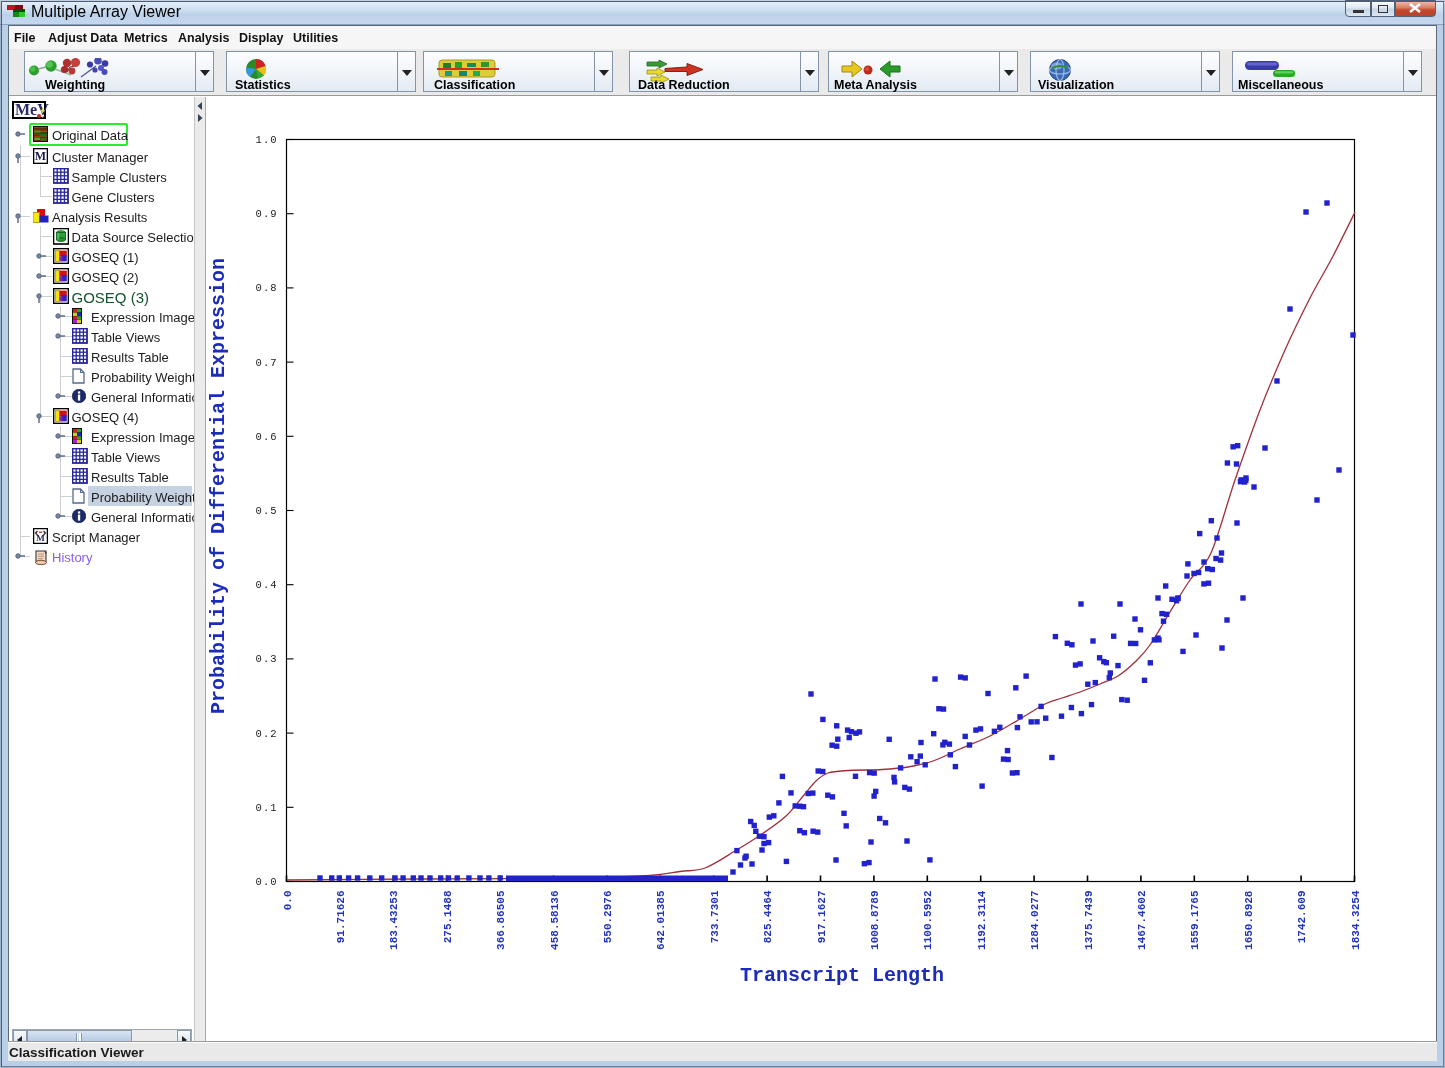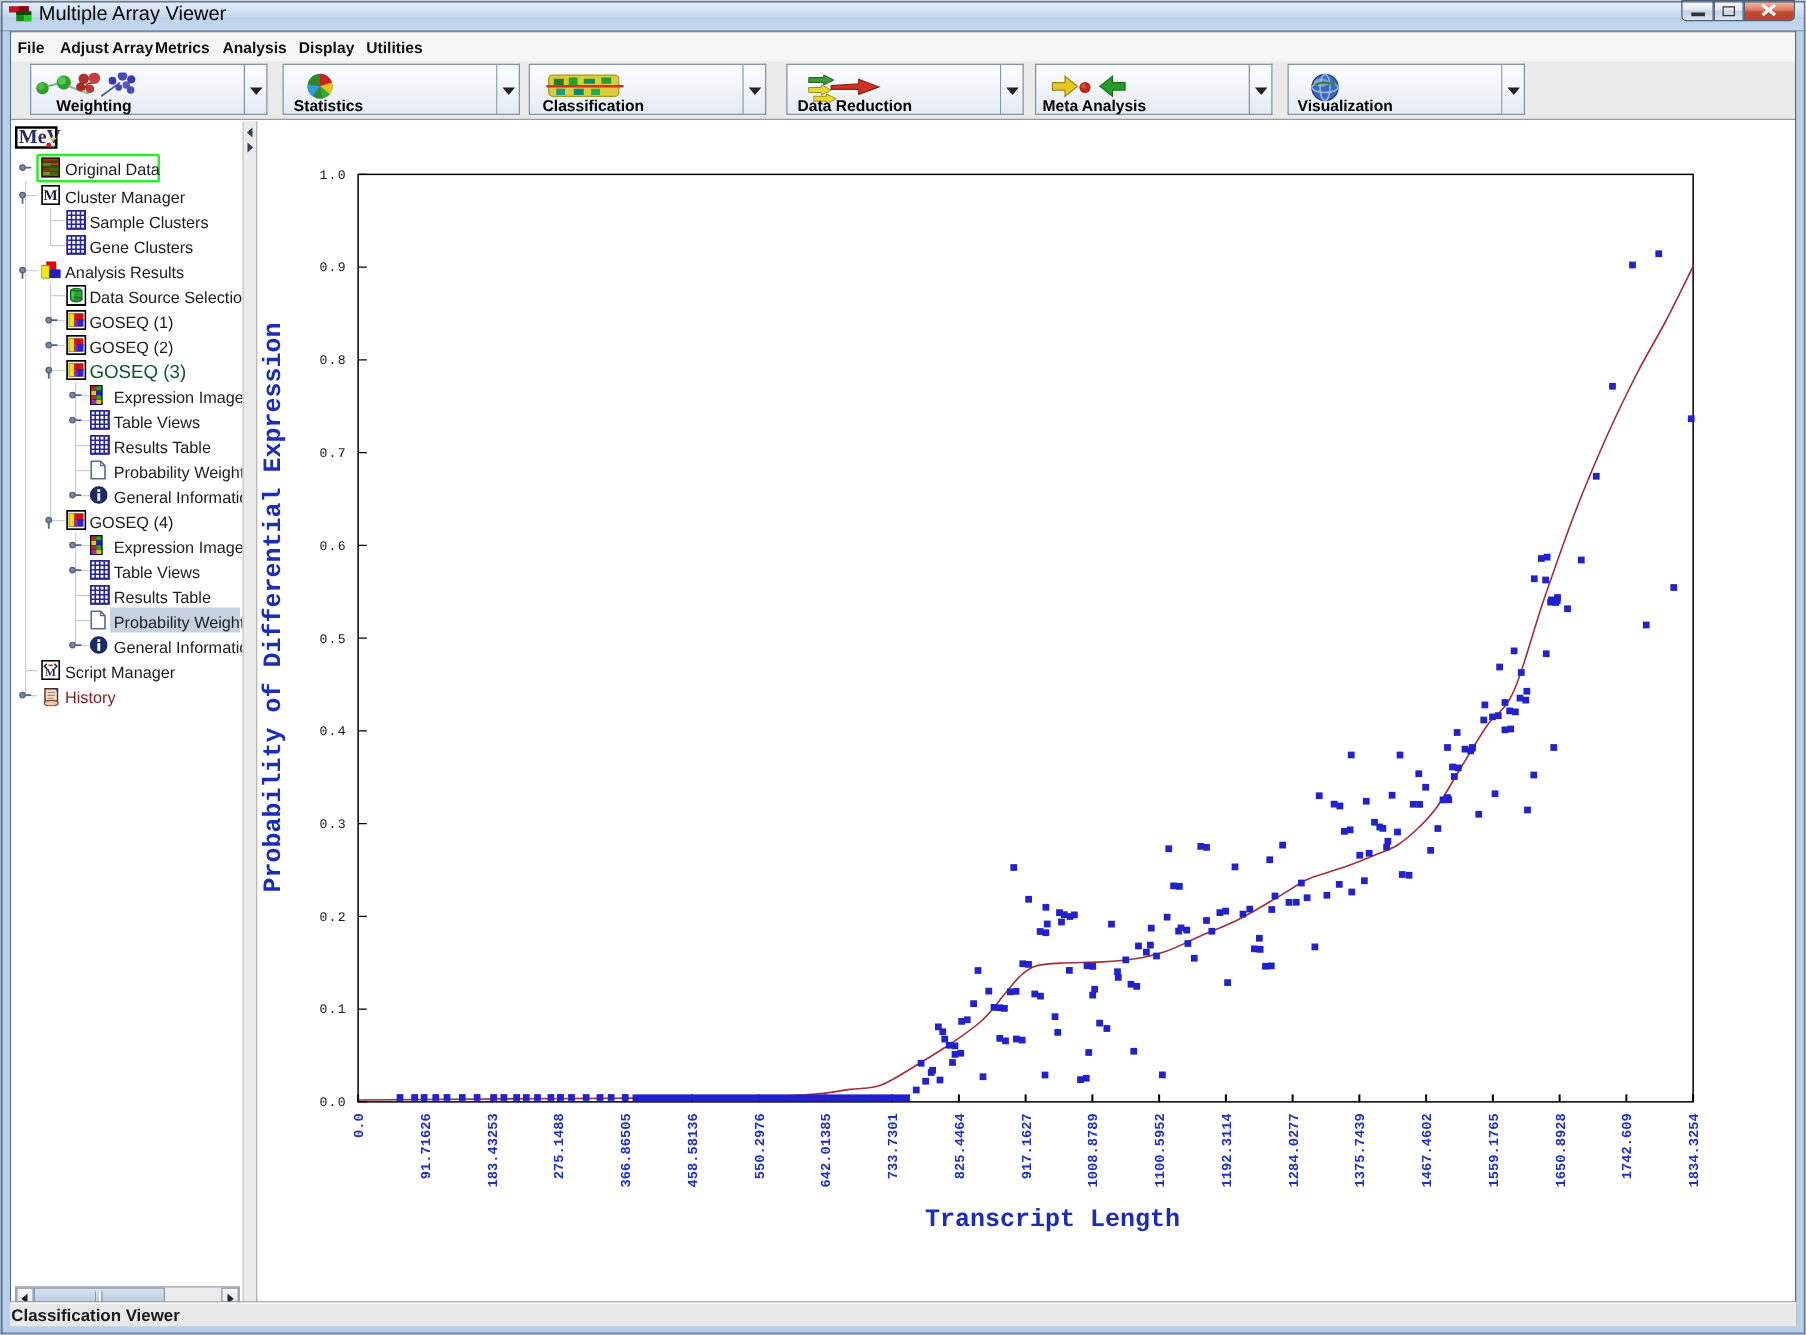--- a/index.html
+++ b/index.html
@@ -53,21 +53,21 @@
         <div style="position:absolute;left:6px;top:4px;width:10px;height:8px;border:1.5px solid #333"></div>
       </div>
   <div class="wb close"><svg width="39" height="15" viewBox="0 0 39 15">
           <path d="M14 3 L24 11 M24 3 L14 11" stroke="#fff" stroke-width="2.6"></path>
         </svg></div>
  </div>
 </div>
 <div class="frame"></div>
 <div class="menubar">
  <span style="left:5px">File</span>
-    <span style="left:39px">Adjust Array</span>
+    <span style="left:39px">Adjust Data</span>
  <span style="left:115px">Metrics</span>
     <span style="left:169px">Analysis</span>
  <span style="left:230px">Display</span>
     <span style="left:284px">Utilities</span>
 </div>
 <div class="toolbar">
 <div class="tbg" style="left:15px">
       <div class="tbmain">
         <div class="tbicon" style="left:2px"><svg width="84" height="25" viewBox="0 0 84 25">
             <circle cx="7" cy="12.5" r="5" fill="#2e9e2e"></circle>
@@ -171,20 +171,34 @@
             <ellipse cx="17" cy="12" rx="4" ry="10.5" fill="none" stroke="#9ab8e8" stroke-width="1.2"></ellipse>
             <ellipse cx="14" cy="8" rx="6" ry="3.5" fill="#b8d0f0" opacity="0.55"></ellipse>
             <path d="M9 10 q8 -4 16 0" stroke="#2a8a3a" stroke-width="2" fill="none"></path>
           </svg></div>
         <div class="tblab" style="left:7px">Visualization</div>
       </div>
       <div class="tbarrow">
         <div class="tri"></div>
       </div>
     </div>
+<div class="tbg" style="left:1223px">
+      <div class="tbmain">
+        <div class="tbicon" style="left:10px"><svg width="64" height="22" viewBox="0 0 64 22">
+            <rect x="2" y="3" width="34" height="9" rx="4.5" fill="#3a3ab0"></rect>
+            <rect x="4" y="4.5" width="30" height="3" rx="1.5" fill="#7070d8" opacity="0.8"></rect>
+            <rect x="30" y="12" width="22" height="7" rx="3.5" fill="#2aa82a"></rect>
+            <rect x="32" y="13.2" width="18" height="2.4" rx="1.2" fill="#70d870" opacity="0.8"></rect>
+          </svg></div>
+        <div class="tblab" style="left:5px">Miscellaneous</div>
+      </div>
+      <div class="tbarrow">
+        <div class="tri"></div>
+      </div>
+    </div>
 </div>
 <div class="mainarea">
  <div class="treepanel">
   <div style="position:absolute;left:3px;top:4px;width:34px;height:18px;border:2px solid #000;background:#fff">
     <span style="position:absolute;left:1px;top:-2px;font-family:'Liberation Serif',serif;font-weight:bold;font-size:16px;color:#2a2a66">MeV</span>
     <svg style="position:absolute;right:-2px;bottom:-3px" width="12" height="13" viewBox="0 0 12 13">
           <circle cx="5" cy="9" r="2" fill="#cc2222"></circle>
           <path d="M7.5 10 L11.5 8.5 L8.5 11.5 Z" fill="#666"></path>
           <path d="M8.5 1 l0.9 1.9 1.9 0.9 -1.9 0.9 -0.9 1.9 -0.9 -1.9 -1.9 -0.9 1.9 -0.9 Z" fill="#ded650"></path>
         </svg>
@@ -458,21 +472,21 @@
           <line x1="6.3" y1="4" x2="11" y2="4" stroke="#55627e" stroke-width="1.4"></line>
         </svg>
 <svg style="position:absolute;left:33px;top:548.5px" width="16" height="16" viewBox="0 0 16 16">
           <path d="M3 2 L13 2 L13 13 L3 13 Z" fill="#f6dcc8" stroke="#333" stroke-width="1.1"></path>
           <path d="M11 2 L13.8 3.5 L13 5" fill="#3a3a3a"></path>
           <ellipse cx="8" cy="13.5" rx="5.5" ry="2.2" fill="#eec8b0" stroke="#7a4a30" stroke-width="1"></ellipse>
           <line x1="5" y1="5" x2="11" y2="5" stroke="#b08868" stroke-width="0.9"></line>
           <line x1="5" y1="7.3" x2="11" y2="7.3" stroke="#b08868" stroke-width="0.9"></line>
           <line x1="5" y1="9.6" x2="10" y2="9.6" stroke="#b08868" stroke-width="0.9"></line>
         </svg>
-<div style="position:absolute;left:52px;top:549px;width:148px;height:18px;line-height:18px;font-size:13px;color:#7f1d1d;white-space:nowrap;overflow:hidden">History</div>
+<div style="position:absolute;left:52px;top:549px;width:148px;height:18px;line-height:18px;font-size:13px;color:#8b5cf6;white-space:nowrap;overflow:hidden">History</div>
   </div>
   <div class="hscroll">
    <div class="hsbtn" style="left:0"><svg width="12" height="10" viewBox="0 0 12 10">
             <path d="M8 1 L3 5 L8 9 Z" fill="#222"></path>
           </svg></div>
    <div class="hsbtn" style="right:0"><svg width="12" height="10" viewBox="0 0 12 10">
             <path d="M4 1 L9 5 L4 9 Z" fill="#222"></path>
           </svg></div>
    <div class="hsthumb">
           <div style="position:absolute;left:48px;top:2px;width:6px;height:8px;border-left:1px solid #8898a8;border-right:1px solid #8898a8;background:linear-gradient(to right,#fff 0 1px,transparent 1px 2px,#fff 2px 3px)"></div>

